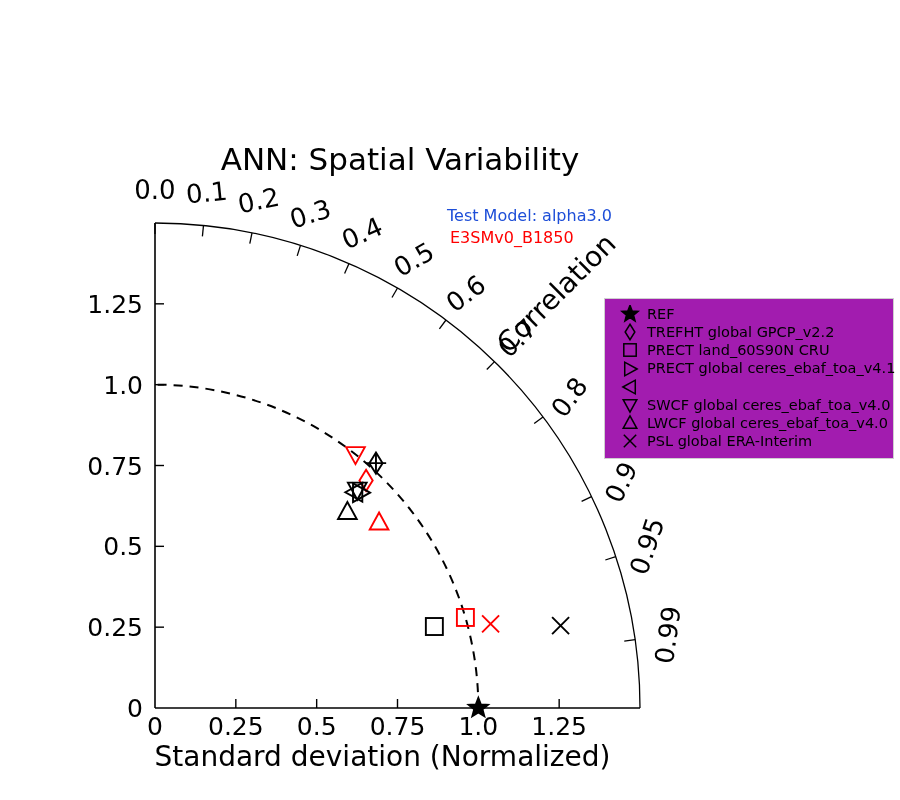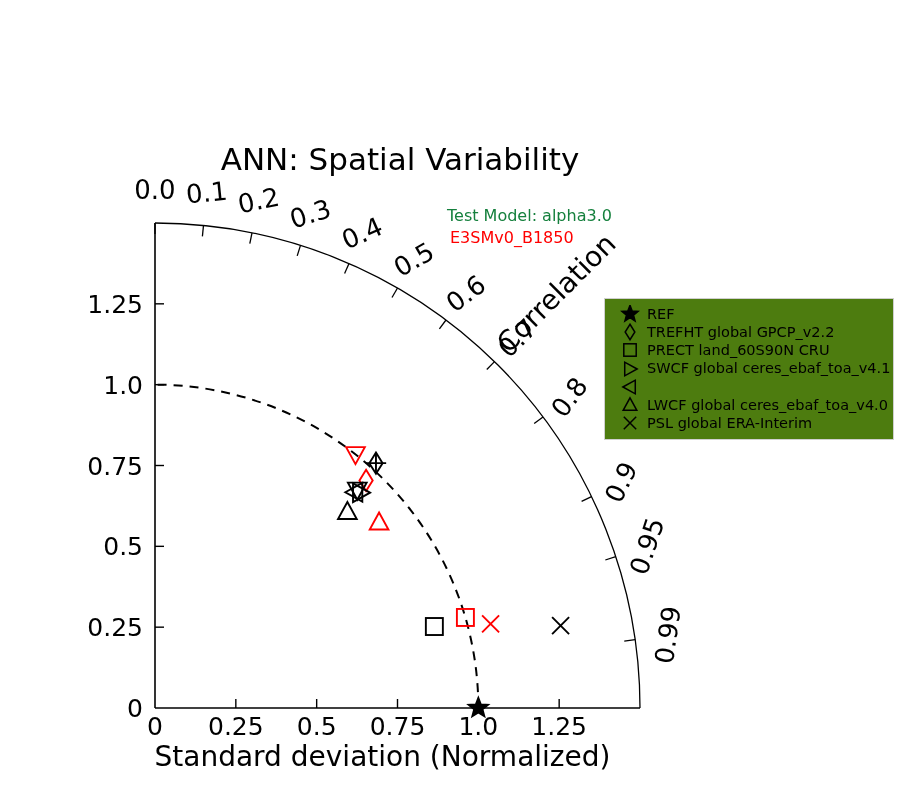--- a/index.html
+++ b/index.html
@@ -24,26 +24,26 @@
   .corrword{font-size:28px;fill:#000;font-family:"DejaVu Sans","Liberation Sans",sans-serif;}
   .mk{fill:none;stroke-width:1.9;}
   .mk-black{stroke:#000000;}
   .mk-red{stroke:#ff0000;}
   .mk-fill-black{fill:#000000;stroke:#000000;}
 
   #header-note{
     position:absolute;left:447px;top:205px;width:250px;
     text-align:left;line-height:1.35;
   }
-  #header-note .test-model{font-size:16px;color:#15803d;}
+  #header-note .test-model{font-size:16px;color:#1d4ed8;}
   #header-note .model-name{font-size:16px;color:#ff0000;font-weight:normal;padding-left:3px;}
 
   #legend{
     position:absolute;left:604px;top:298px;width:290px;
-    background:#4d7c0f;border:1px solid #cfcfcf;
+    background:#a21caf;border:1px solid #cfcfcf;
     padding:6px 8px 7px 8px;box-sizing:border-box;
   }
   .legend-row{display:flex;align-items:center;height:18.2px;}
   .legend-glyph{width:34px;flex:0 0 34px;display:flex;align-items:center;justify-content:center;}
   .legend-text{font-size:14.5px;color:#000;white-space:nowrap;line-height:1;}
 </style>
 </head>
 <body>
 
 <div id="stage">
@@ -150,28 +150,36 @@
             </svg>
           </div>
           <div class="legend-text">PRECT land_60S90N CRU</div>
         </div>
         <div class="legend-row">
           <div class="legend-glyph">
             <svg width="20" height="18" viewBox="0 0 20 18">
               <polygon points="17.13,9 4.73,2.179999999999999 4.73,15.82" fill="none" stroke="#000000" stroke-width="1.5"></polygon>
             </svg>
           </div>
-          <div class="legend-text">SWCF global ceres_ebaf_toa_v4.1</div>
+          <div class="legend-text">PRECT global ceres_ebaf_toa_v4.1</div>
         </div>
         <div class="legend-row">
           <div class="legend-glyph">
             <svg width="20" height="18" viewBox="0 0 20 18">
               <polygon points="2.87,9 15.27,2.179999999999999 15.27,15.82" fill="none" stroke="#000000" stroke-width="1.5"></polygon>
             </svg>
           </div>
+        </div>
+        <div class="legend-row">
+          <div class="legend-glyph">
+            <svg width="20" height="18" viewBox="0 0 20 18">
+              <polygon points="10,16.13 16.82,3.7300000000000004 3.179999999999999,3.7300000000000004" fill="none" stroke="#000000" stroke-width="1.5"></polygon>
+            </svg>
+          </div>
+          <div class="legend-text">SWCF global ceres_ebaf_toa_v4.0</div>
         </div>
         <div class="legend-row">
           <div class="legend-glyph">
             <svg width="20" height="18" viewBox="0 0 20 18">
               <polygon points="10,1.87 16.82,14.27 3.179999999999999,14.27" fill="none" stroke="#000000" stroke-width="1.5"></polygon>
             </svg>
           </div>
           <div class="legend-text">LWCF global ceres_ebaf_toa_v4.0</div>
         </div>
         <div class="legend-row">

